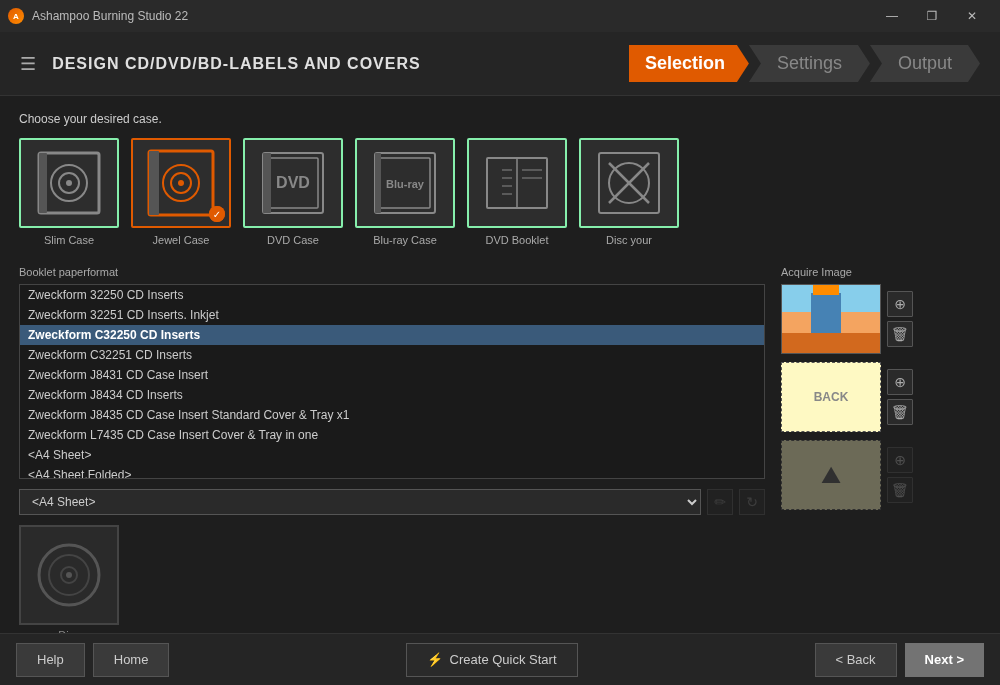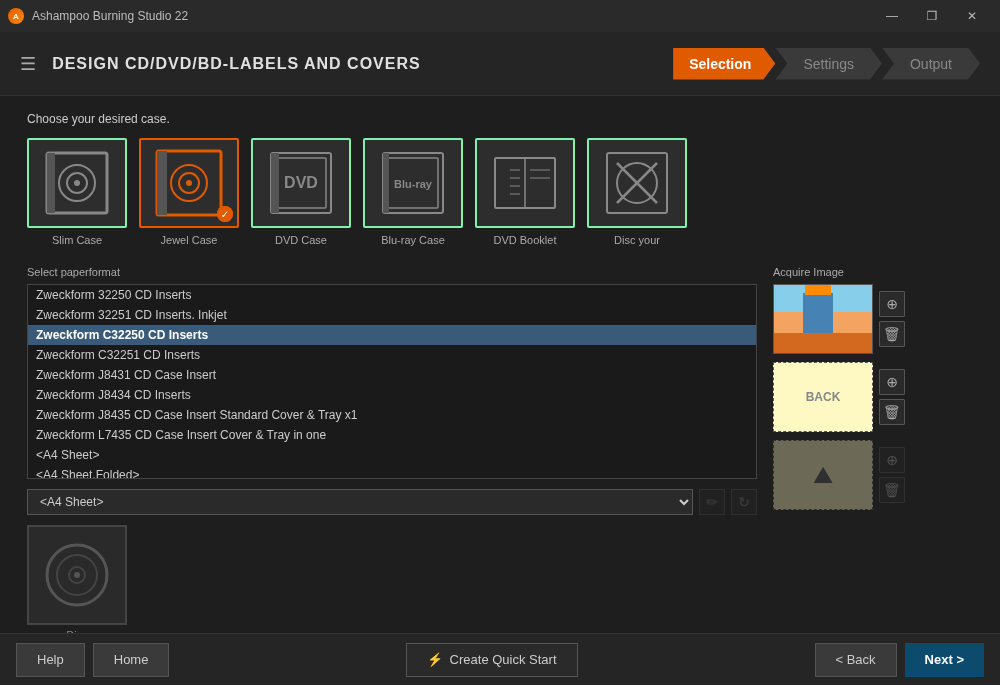--- a/index.html
+++ b/index.html
@@ -75,21 +75,21 @@
       font-weight: 600;
       color: #e0e0e0;
       letter-spacing: 1px;
     }
     #header .breadcrumb {
       display: flex;
       align-items: center;
     }
     .breadcrumb-item {
       padding: 8px 20px;
-      font-size: 14px;
+      font-size: 18px;
       color: #aaa;
       position: relative;
     }
     .breadcrumb-item.active {
       background: #e05a00;
       color: white;
       font-weight: 600;
       clip-path: polygon(0 0, calc(100% - 12px) 0, 100% 50%, calc(100% - 12px) 100%, 0 100%, 12px 50%);
       padding: 8px 28px;
     }
@@ -99,21 +99,21 @@
     }
     .breadcrumb-item.inactive {
       clip-path: polygon(0 0, calc(100% - 12px) 0, 100% 50%, calc(100% - 12px) 100%, 0 100%, 12px 50%);
       padding: 8px 28px;
       background: #3a3a3a;
       color: #888;
     }
 
     
     #main {
-      padding: 16px 27px;
+      padding: 16px 19px;
       height: calc(685px - 32px - 64px - 52px);
       overflow: hidden;
     }
 
     .section-label {
       font-size: 12px;
       color: #ccc;
       margin-bottom: 12px;
     }
 
@@ -334,21 +334,21 @@
       cursor: pointer;
       font-size: 13px;
       font-family: inherit;
     }
     .btn-gray {
       background: #3a3a3a;
       color: #ccc;
       border: 1px solid #555;
     }
     .btn-orange {
-      background: #0c4a6e;
+      background: #737373;
       color: white;
       font-weight: 600;
     }
     .btn-create {
       background: #2a2a2a;
       color: #ccc;
       border: 1px solid #555;
       display: flex;
       align-items: center;
       gap: 6px;
@@ -493,21 +493,21 @@
           <line x1="55" y1="15" x2="15" y2="55" stroke="#888" stroke-width="2.5"></line>
           <circle cx="35" cy="35" r="20" fill="none" stroke="#888" stroke-width="2"></circle>
         </svg>
       </div>
       <span class="case-label">Disc your</span>
     </div>
   </div>
 
   <div class="two-col">
     <div class="left-col">
-      <div class="sub-label">Select paperformat</div>
+      <div class="sub-label">Booklet paperformat</div>
 
       <div class="paper-list">
         <div class="paper-item">Zweckform 32250 CD Inserts</div>
         <div class="paper-item">Zweckform 32251 CD Inserts. Inkjet</div>
         <div class="paper-item selected">Zweckform C32250 CD Inserts</div>
         <div class="paper-item">Zweckform C32251 CD Inserts</div>
         <div class="paper-item">Zweckform J8431 CD Case Insert</div>
         <div class="paper-item">Zweckform J8434 CD Inserts</div>
         <div class="paper-item">Zweckform J8435 CD Case Insert Standard Cover &amp; Tray x1</div>
         <div class="paper-item">Zweckform L7435 CD Case Insert Cover &amp; Tray in one</div>

